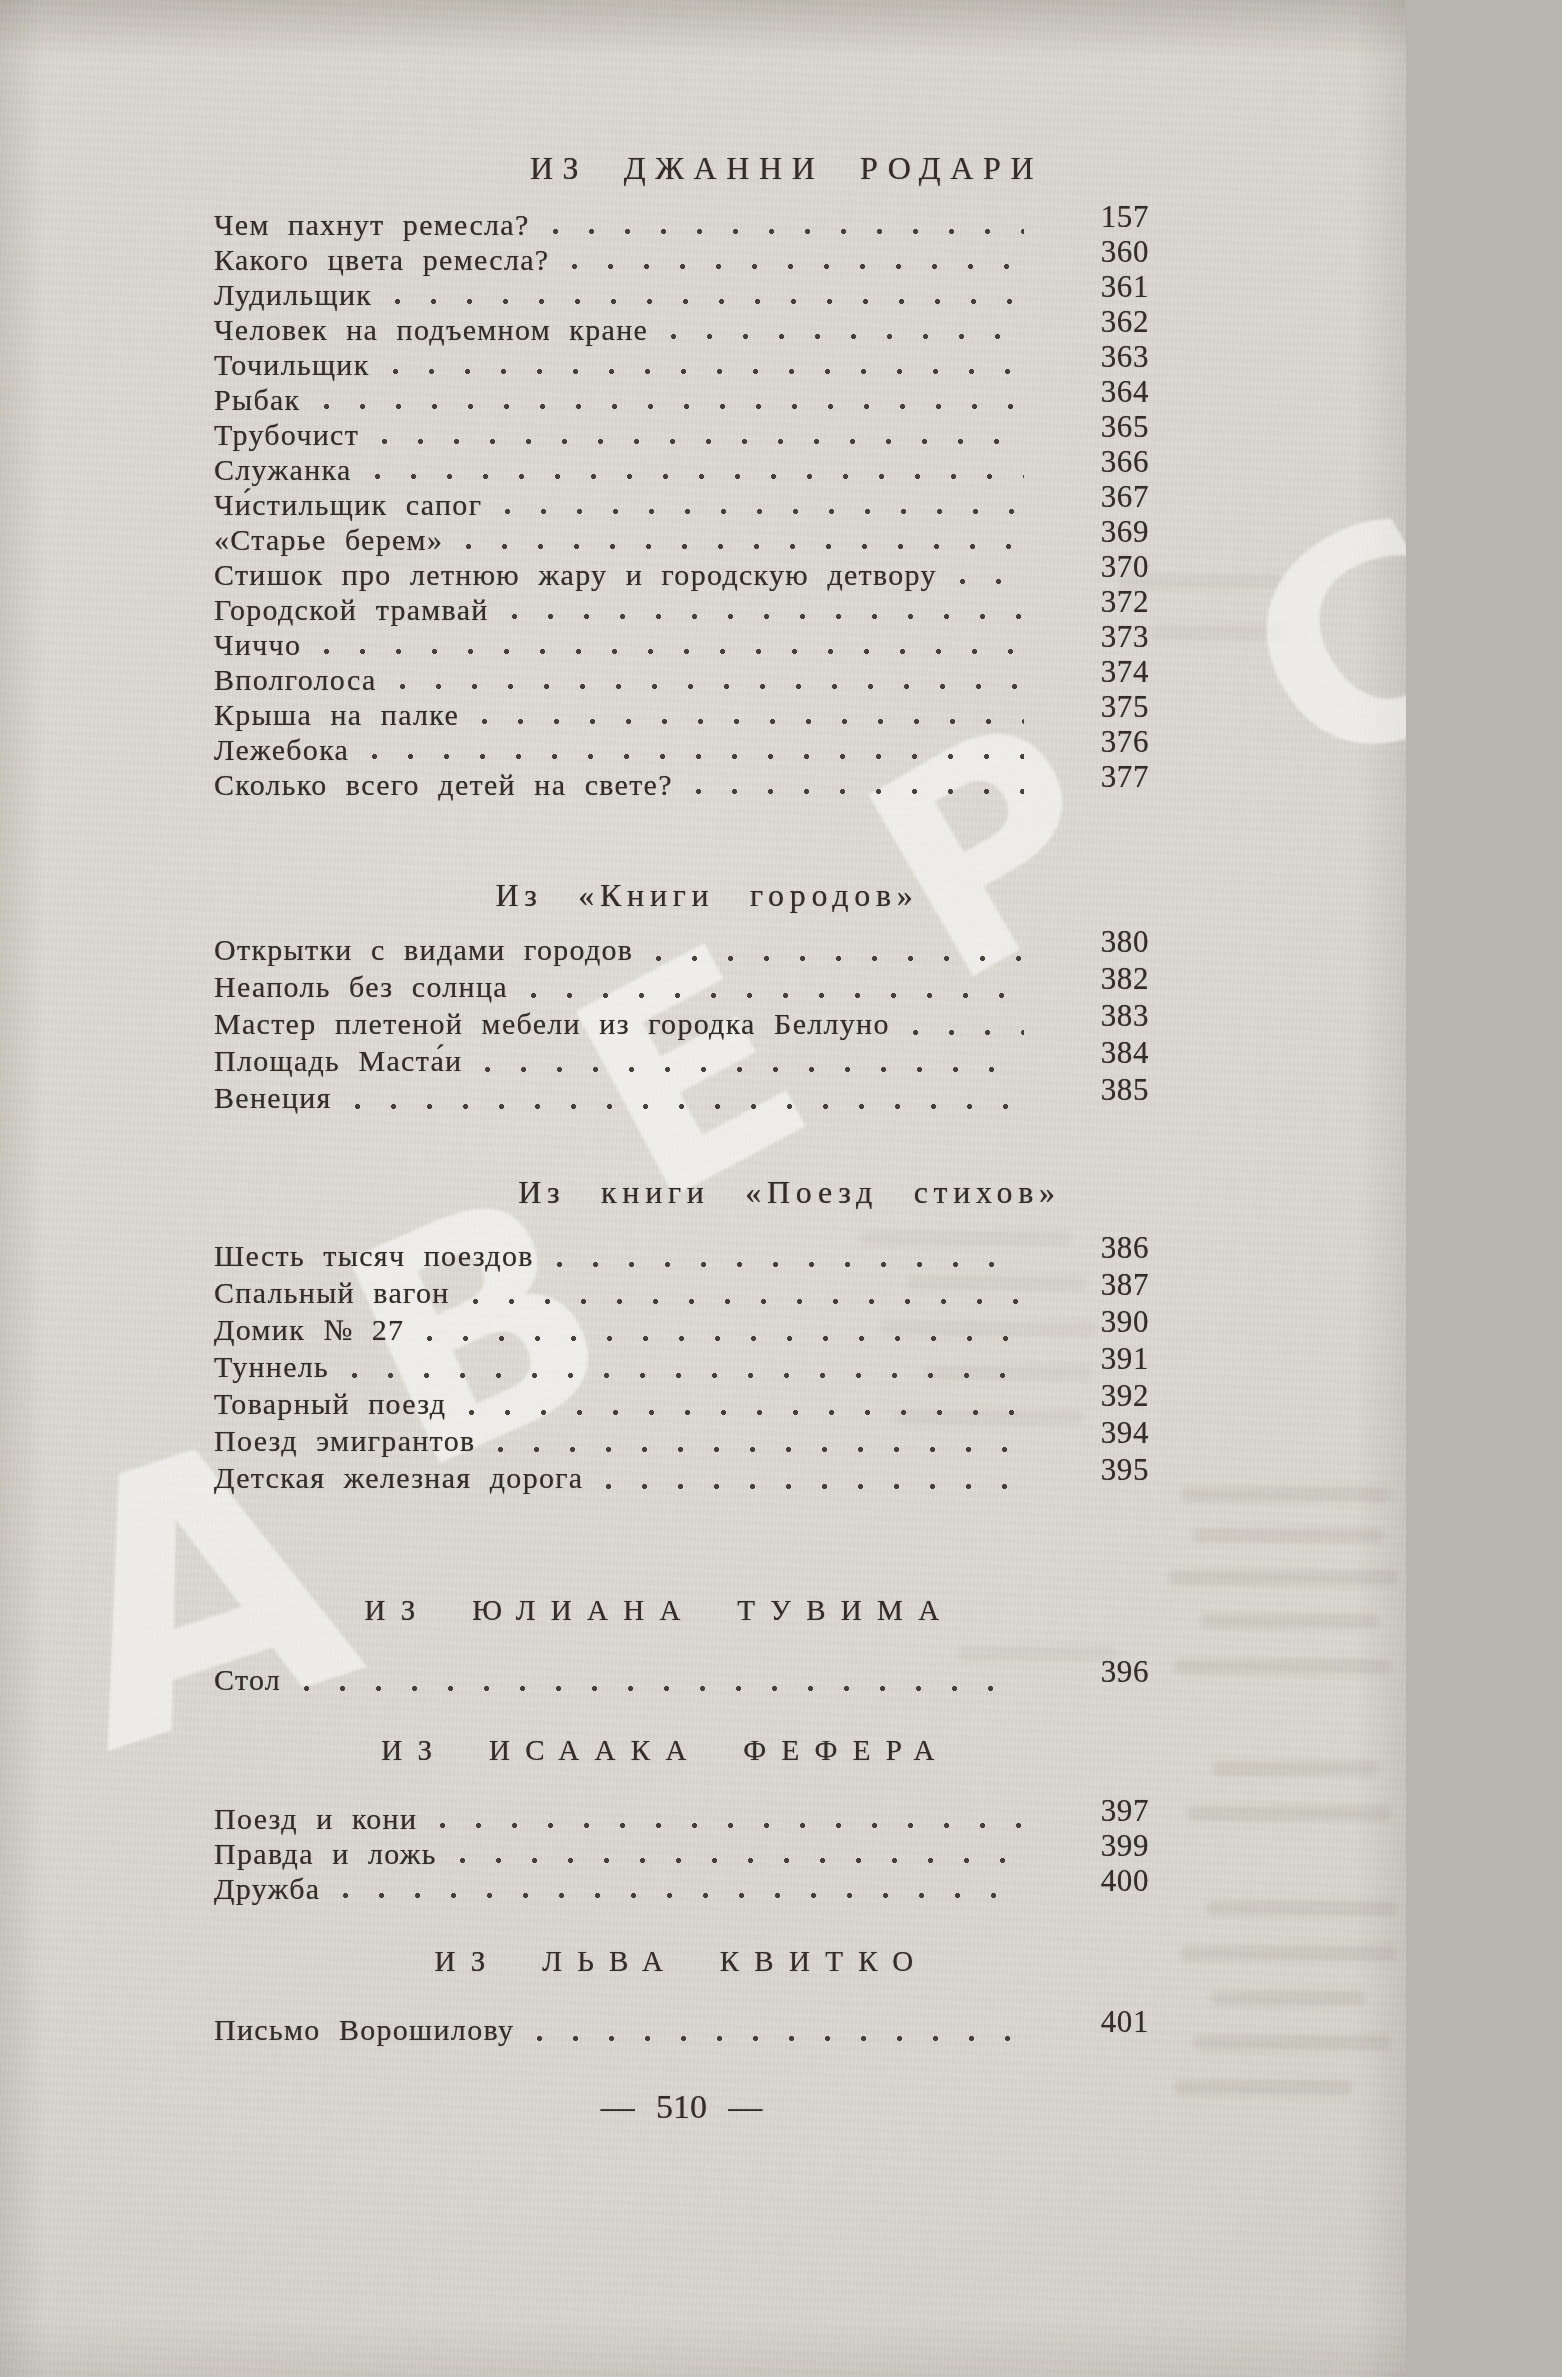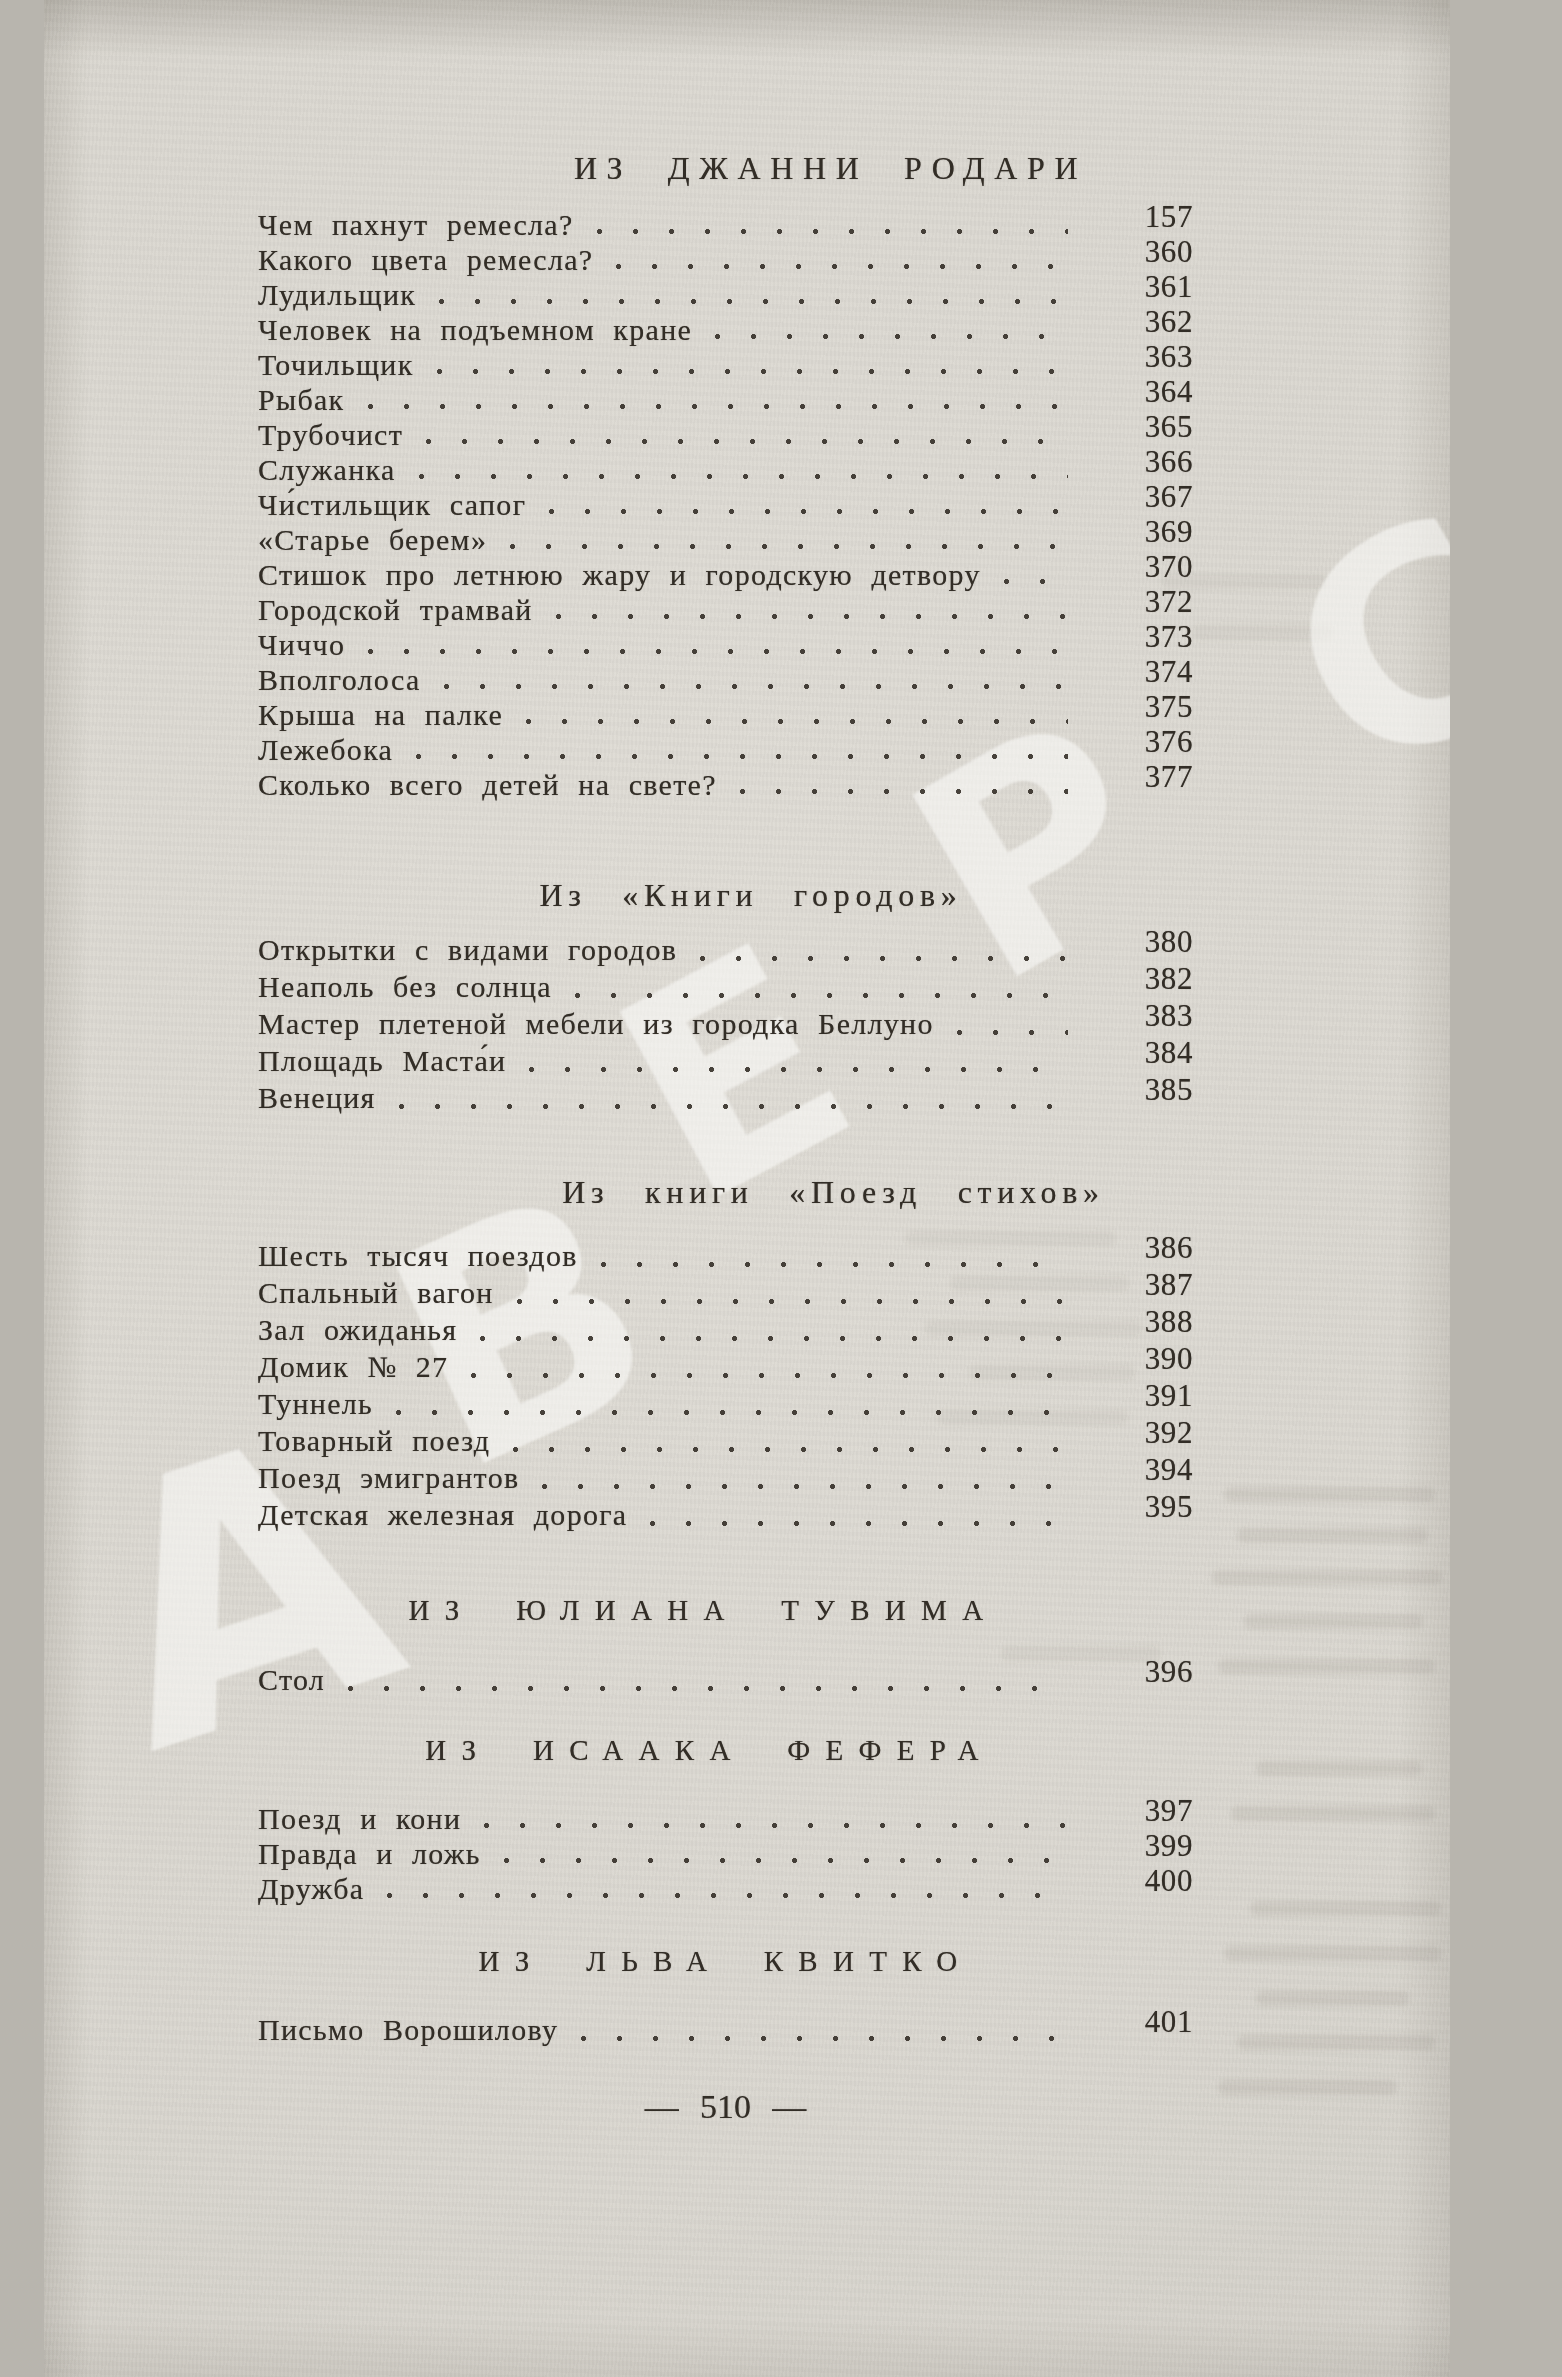--- a/index.html
+++ b/index.html
@@ -9,21 +9,20 @@
     overflow:hidden;
     font-family:"Liberation Serif", serif;
     color:#322d26;
     background-color:#d8d5ce;
     background-image:
       linear-gradient(180deg, rgba(125,120,110,0.30) 0px, rgba(125,120,110,0) 57px),
       linear-gradient(90deg, rgba(120,115,105,0.18) 0px, rgba(120,115,105,0) 45px),
       linear-gradient(270deg, rgba(120,115,105,0.16) 0px, rgba(120,115,105,0) 51px),
       linear-gradient(0deg, rgba(120,115,105,0.12) 0px, rgba(120,115,105,0) 57px),
       radial-gradient(ellipse 130% 95% at 42% 40%, #dfdcd5 0%, #d9d6cf 55%, #cbc8c1 100%);
-    margin-left: 44px;
   }
   
   .page::after{
     content:"";position:absolute;inset:0;pointer-events:none;
     background-image:
       repeating-linear-gradient(93deg, rgba(255,255,255,0.025) 0 1.9px, rgba(0,0,0,0.018) 1.9px 3.8px),
       repeating-linear-gradient(2deg, rgba(255,255,255,0.015) 0 4.5px, rgba(0,0,0,0.012) 4.5px 9px);
   }
 
   
@@ -245,25 +244,20 @@
             <span class="title">Шесть тысяч поездов</span>
             <span class="leader"></span>
             <span class="num">386</span>
           </div>
           <div class="row">
             <span class="title">Спальный вагон</span>
             <span class="leader"></span>
             <span class="num">387</span>
           </div>
           <div class="row">
-            <span class="title">Зал ожиданья</span>
-            <span class="leader"></span>
-            <span class="num">388</span>
-          </div>
-          <div class="row">
             <span class="title">Домик № 27</span>
             <span class="leader"></span>
             <span class="num">390</span>
           </div>
           <div class="row">
             <span class="title">Туннель</span>
             <span class="leader"></span>
             <span class="num">391</span>
           </div>
           <div class="row">

